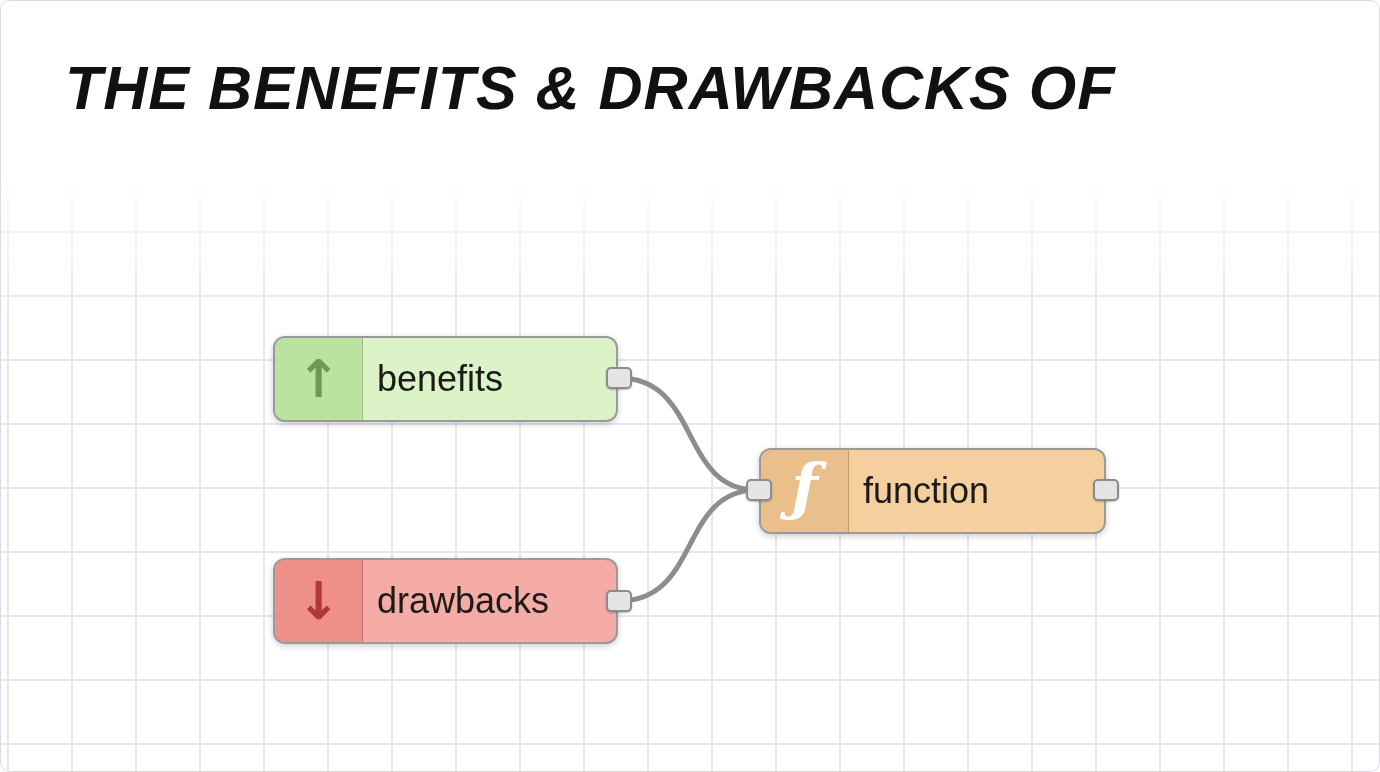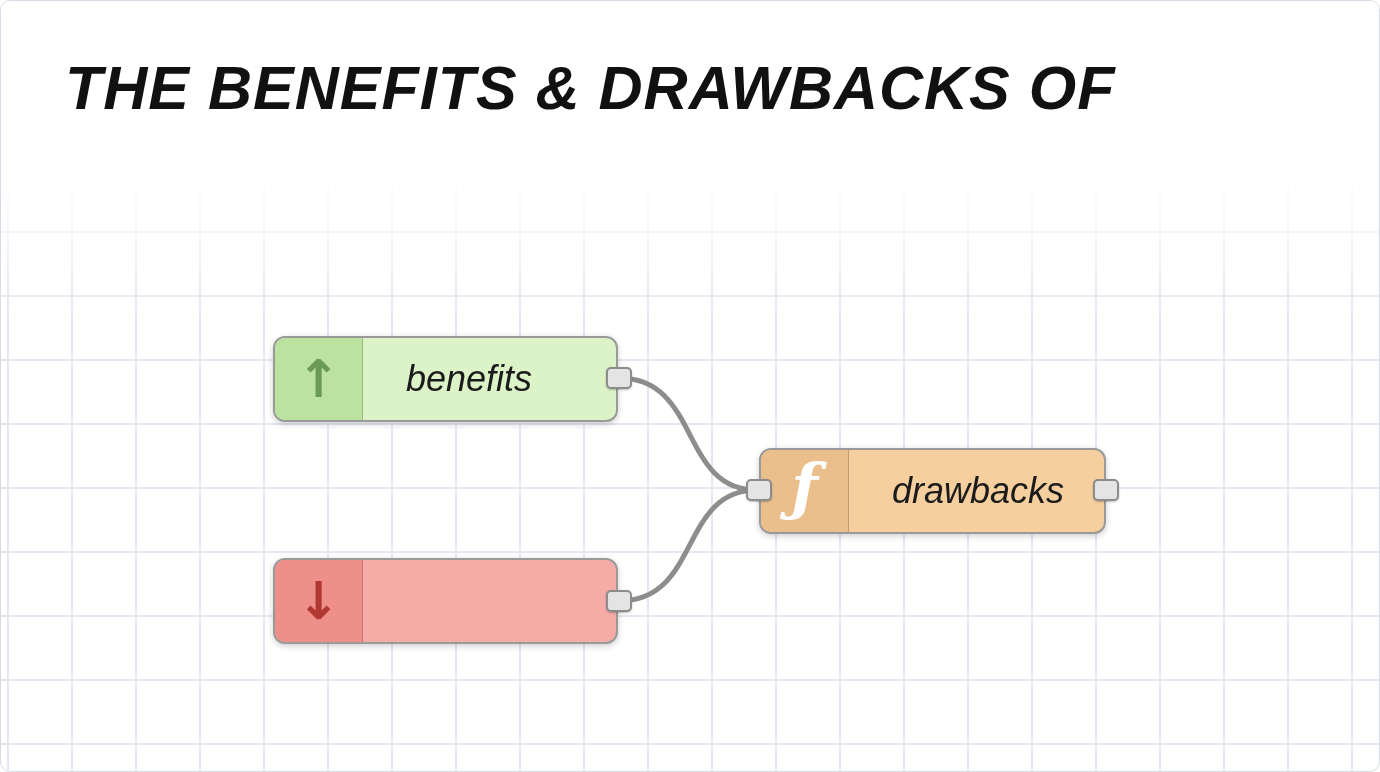--- a/index.html
+++ b/index.html
@@ -99,22 +99,21 @@
     font-weight: bold;
     font-size: 62px;
     color: var(--glyphcolor, #ffffff);
     transform: translateY(-4px);
   }
 
   .node .label {
     flex: 1;
     display: flex;
     align-items: center;
-    padding-left: 43px;
-    font-style: italic;
+    padding-left: 14px;
     font-size: 36px;
     color: var(--label-color, #1b1b1b);
     white-space: nowrap;
   }
 
   .port {
     position: absolute;
     width: 26px;
     height: 22px;
     background: var(--port-fill, #e4e4e4);
@@ -145,27 +144,28 @@
     <div class="icon-area">
       <span class="glyph">↑</span>
     </div>
     <div class="label">benefits</div>
   </div>
 
   <div class="node" style="left: 272px; top: 557px; width: 345px; --body: #f5aba6; --iconbg: #ef8f8a; --glyphcolor: #b03a33;">
     <div class="icon-area">
       <span class="glyph">↓</span>
     </div>
+    <div class="label">drawbacks</div>
   </div>
 
   <div class="node" style="left: 758px; top: 447px; width: 347px; --body: #f6cf9e; --iconbg: #ebbf8b; --glyphcolor: #ffffff;">
     <div class="icon-area">
       <span class="glyph glyph-fn">ƒ</span>
     </div>
-    <div class="label">drawbacks</div>
+    <div class="label">function</div>
   </div>
 
   <div class="port" style="left:605px; top:366px;"></div>
   <div class="port" style="left:605px; top:589px;"></div>
   <div class="port" style="left:745px; top:478px;"></div>
   <div class="port" style="left:1092px; top:478px;"></div>
 
 </div>
 
 </body></html>

